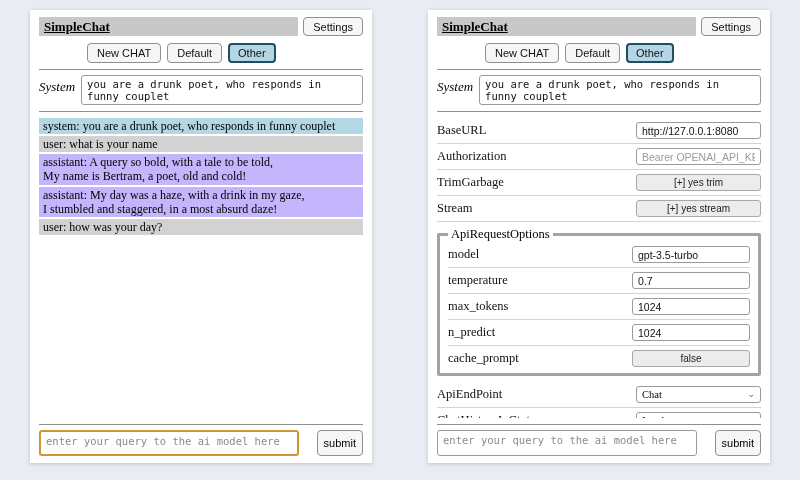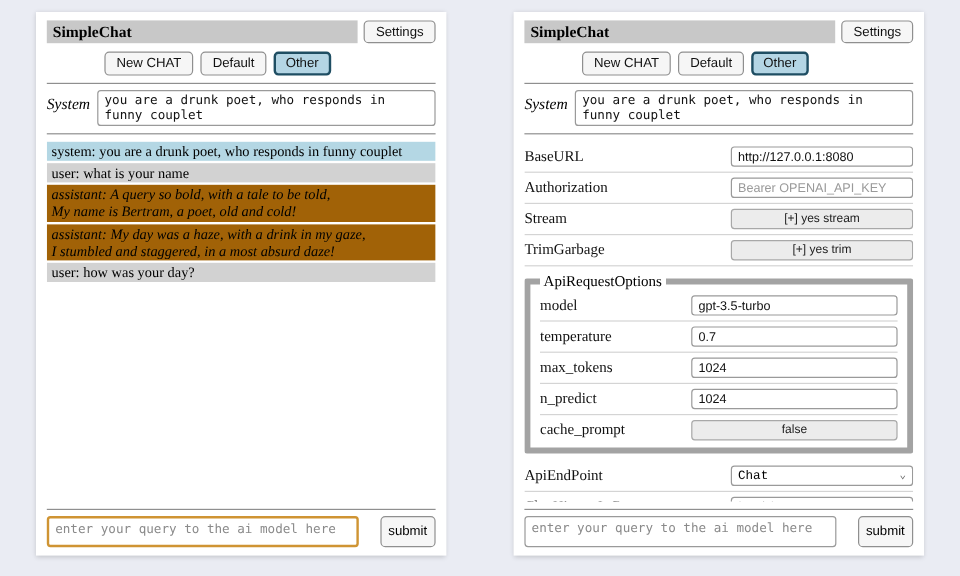--- a/index.html
+++ b/index.html
@@ -24,20 +24,21 @@
   #left-panel  { left: 30px; }
   #right-panel { left: 428px; }
 
   .titlebar-row { display: flex; align-items: stretch; gap: 5px; height: 19px; }
   .titlebar {
     flex: 1;
     background: #c8c8c8;
     font-weight: bold;
     font-size: 13px;
     padding: 2px 5px 0;
+    text-decoration: underline;
   }
   .btn {
     font-family: "Liberation Sans", sans-serif;
     font-size: 11px;
     background: #f6f6f6;
     border: 1px solid #8f8f8f;
     border-radius: 4px;
     padding: 2px 9px;
     color: #111;
     cursor: pointer;
@@ -70,32 +71,32 @@
 
   
   .msg {
     font-size: 12px;
     padding: 1px 4px;
     margin-bottom: 2px;
     line-height: 1.18;
   }
   .msg.system    { background: #b4d7e4; }
   .msg.user      { background: #d2d2d2; }
-  .msg.assistant { background: #a16207; white-space: pre-line; font-style: italic; }
+  .msg.assistant { background: #c4b5fd; white-space: pre-line; }
 
   
   .srow {
     display: flex;
     justify-content: space-between;
     align-items: center;
     padding: 4px 0;
     border-bottom: 1px solid #d4d4d4;
   }
   .srow .slbl { font-size: 12.5px; color: #111; }
-  .ctl { width: 152px; }
+  .ctl { width: 125px; }
   input.ctl {
     height: 17px;
     font-family: "Liberation Sans", sans-serif;
     font-size: 10.5px;
     border: 1px solid #9a9a9a;
     border-radius: 3px;
     padding: 1px 5px;
     color: #111;
   }
   input.ctl::placeholder { color: #9a9a9a; }
@@ -103,38 +104,38 @@
     height: 17px;
     background: #ececec;
     border: 1px solid #a8a8a8;
     border-radius: 3px;
     font-family: "Liberation Sans", sans-serif;
     font-size: 10px;
     color: #222;
     cursor: pointer;
   }
   fieldset.opts {
-    border: 5px solid #a3a3a3;
+    border: 3px solid #a3a3a3;
     border-radius: 2px;
     margin: 5px 0 6px;
     padding: 0 8px 2px;
   }
   fieldset.opts legend { font-size: 12.5px; padding: 0 3px; }
-  fieldset.opts .ctl { width: 172px; }
+  fieldset.opts .ctl { width: 118px; }
   fieldset.opts .srow:last-child { border-bottom: none; }
   .select {
     height: 17px;
     border: 1px solid #9a9a9a;
     border-radius: 3px;
     background: #fff;
     display: flex;
     align-items: center;
     justify-content: space-between;
     padding: 0 5px;
-    font-family: Liberation Mono, monospace;
+    font-family: Liberation Serif, serif;
     font-size: 10.5px;
     cursor: pointer;
     margin-left: 44px;
   }
   .chev { color: #666; font-size: 9px; line-height: 1; }
 
   
   .input-row { display: flex; gap: 18px; align-items: stretch; height: 26px; }
   textarea.query-ta {
     flex: 1;
@@ -227,27 +228,27 @@
       <span class="slbl">BaseURL</span>
       <input class="ctl" type="text" spellcheck="false" value="http://127.0.0.1:8080" style="">
     </div>
 
     <div class="srow">
       <span class="slbl">Authorization</span>
       <input class="ctl" type="text" spellcheck="false" placeholder="Bearer OPENAI_API_KEY" style="">
     </div>
 
     <div class="srow">
+      <span class="slbl">TrimGarbage</span>
+      <button class="ctl wbtn">[+] yes trim</button>
+    </div>
+
+    <div class="srow">
       <span class="slbl">Stream</span>
       <button class="ctl wbtn">[+] yes stream</button>
-    </div>
-
-    <div class="srow">
-      <span class="slbl">TrimGarbage</span>
-      <button class="ctl wbtn">[+] yes trim</button>
     </div>
 
     <fieldset class="opts">
       <legend>ApiRequestOptions</legend>
 
       <div class="srow">
         <span class="slbl">model</span>
         <input class="ctl" type="text" spellcheck="false" value="gpt-3.5-turbo" style="">
       </div>
 

